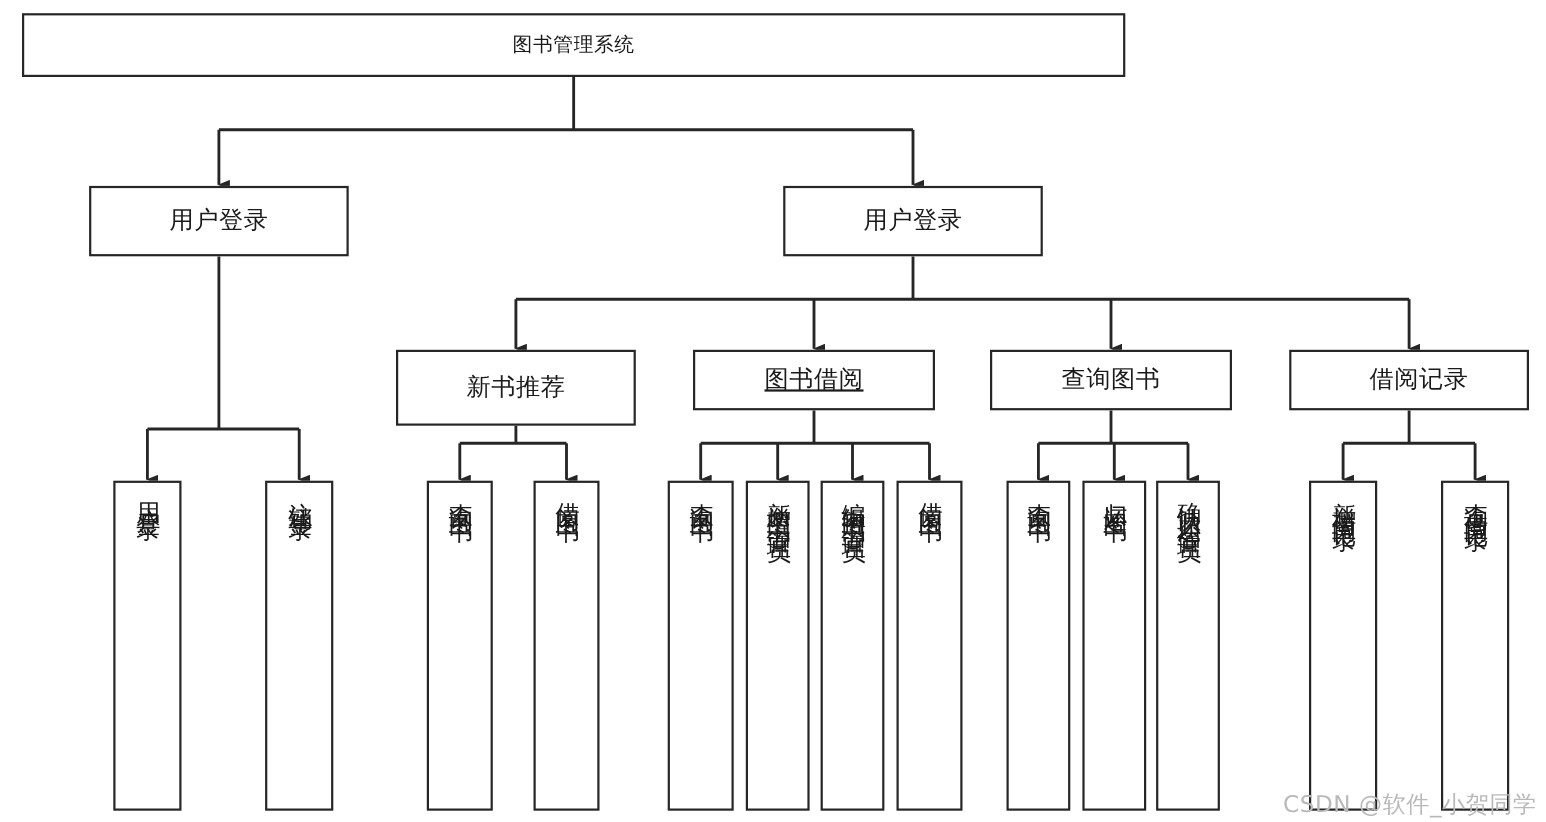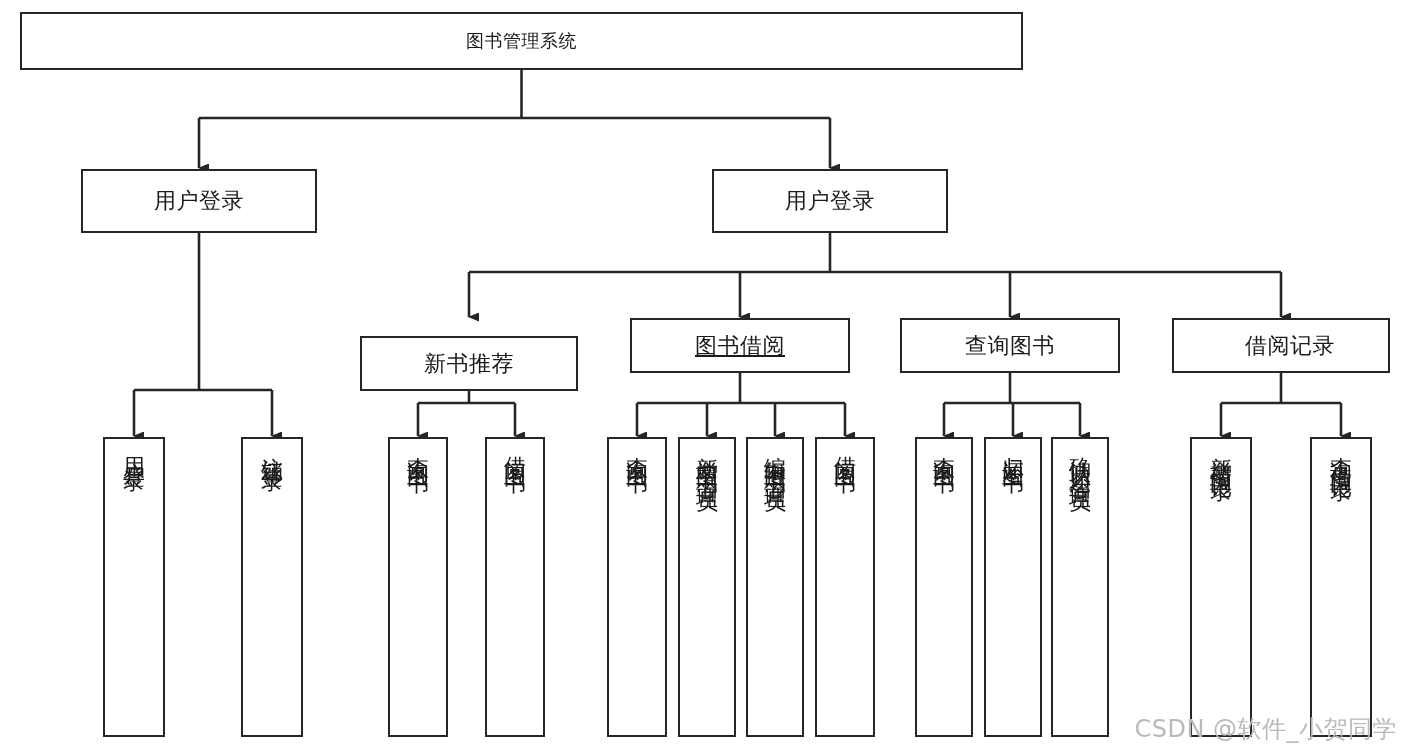--- a/index.html
+++ b/index.html
@@ -52,21 +52,21 @@
     letter-spacing:5px;
     font-size:22px;
   }
   .node.root .label{font-size:18px;}
   .node.lvl2 .label{font-size:22px;}
   .node.lvl3 .label{font-size:22px;}
   .watermark{
     position:absolute;
     right:8px;
     bottom:2px;
-    font-size:24px;
+    font-size:21px;
     color:#b9b9b9;
     z-index:5;
     white-space:nowrap;
     letter-spacing:0.5px;
   }
 </style>
 </head>
 <body>
 
 <div id="canvas">
@@ -117,21 +117,21 @@
     <span class="label">图书管理系统</span>
   </div>
 
   <div class="node lvl2" style="left: 81px; top: 169px; width: 236px; height: 64px;">
     <span class="label">用户登录</span>
   </div>
   <div class="node lvl2" style="left: 712px; top: 169px; width: 236px; height: 64px;">
     <span class="label">用户登录</span>
   </div>
 
-  <div class="node lvl3" style="left: 360px; top: 336px; width: 218px; height: 55px;">
+  <div class="node lvl3" style="left: 360px; top: 318px; width: 218px; height: 69px;">
     <span class="label">新书推荐</span>
   </div>
   <div class="node lvl3" style="left: 630px; top: 318px; width: 220px; height: 55px; text-decoration: underline;">
     <span class="label">图书借阅</span>
   </div>
   <div class="node lvl3" style="left: 900px; top: 318px; width: 220px; height: 55px;">
     <span class="label">查询图书</span>
   </div>
   <div class="node lvl3" style="left: 1172px; top: 318px; width: 218px; height: 55px; padding-left: 18px;">
     <span class="label">借阅记录</span>

